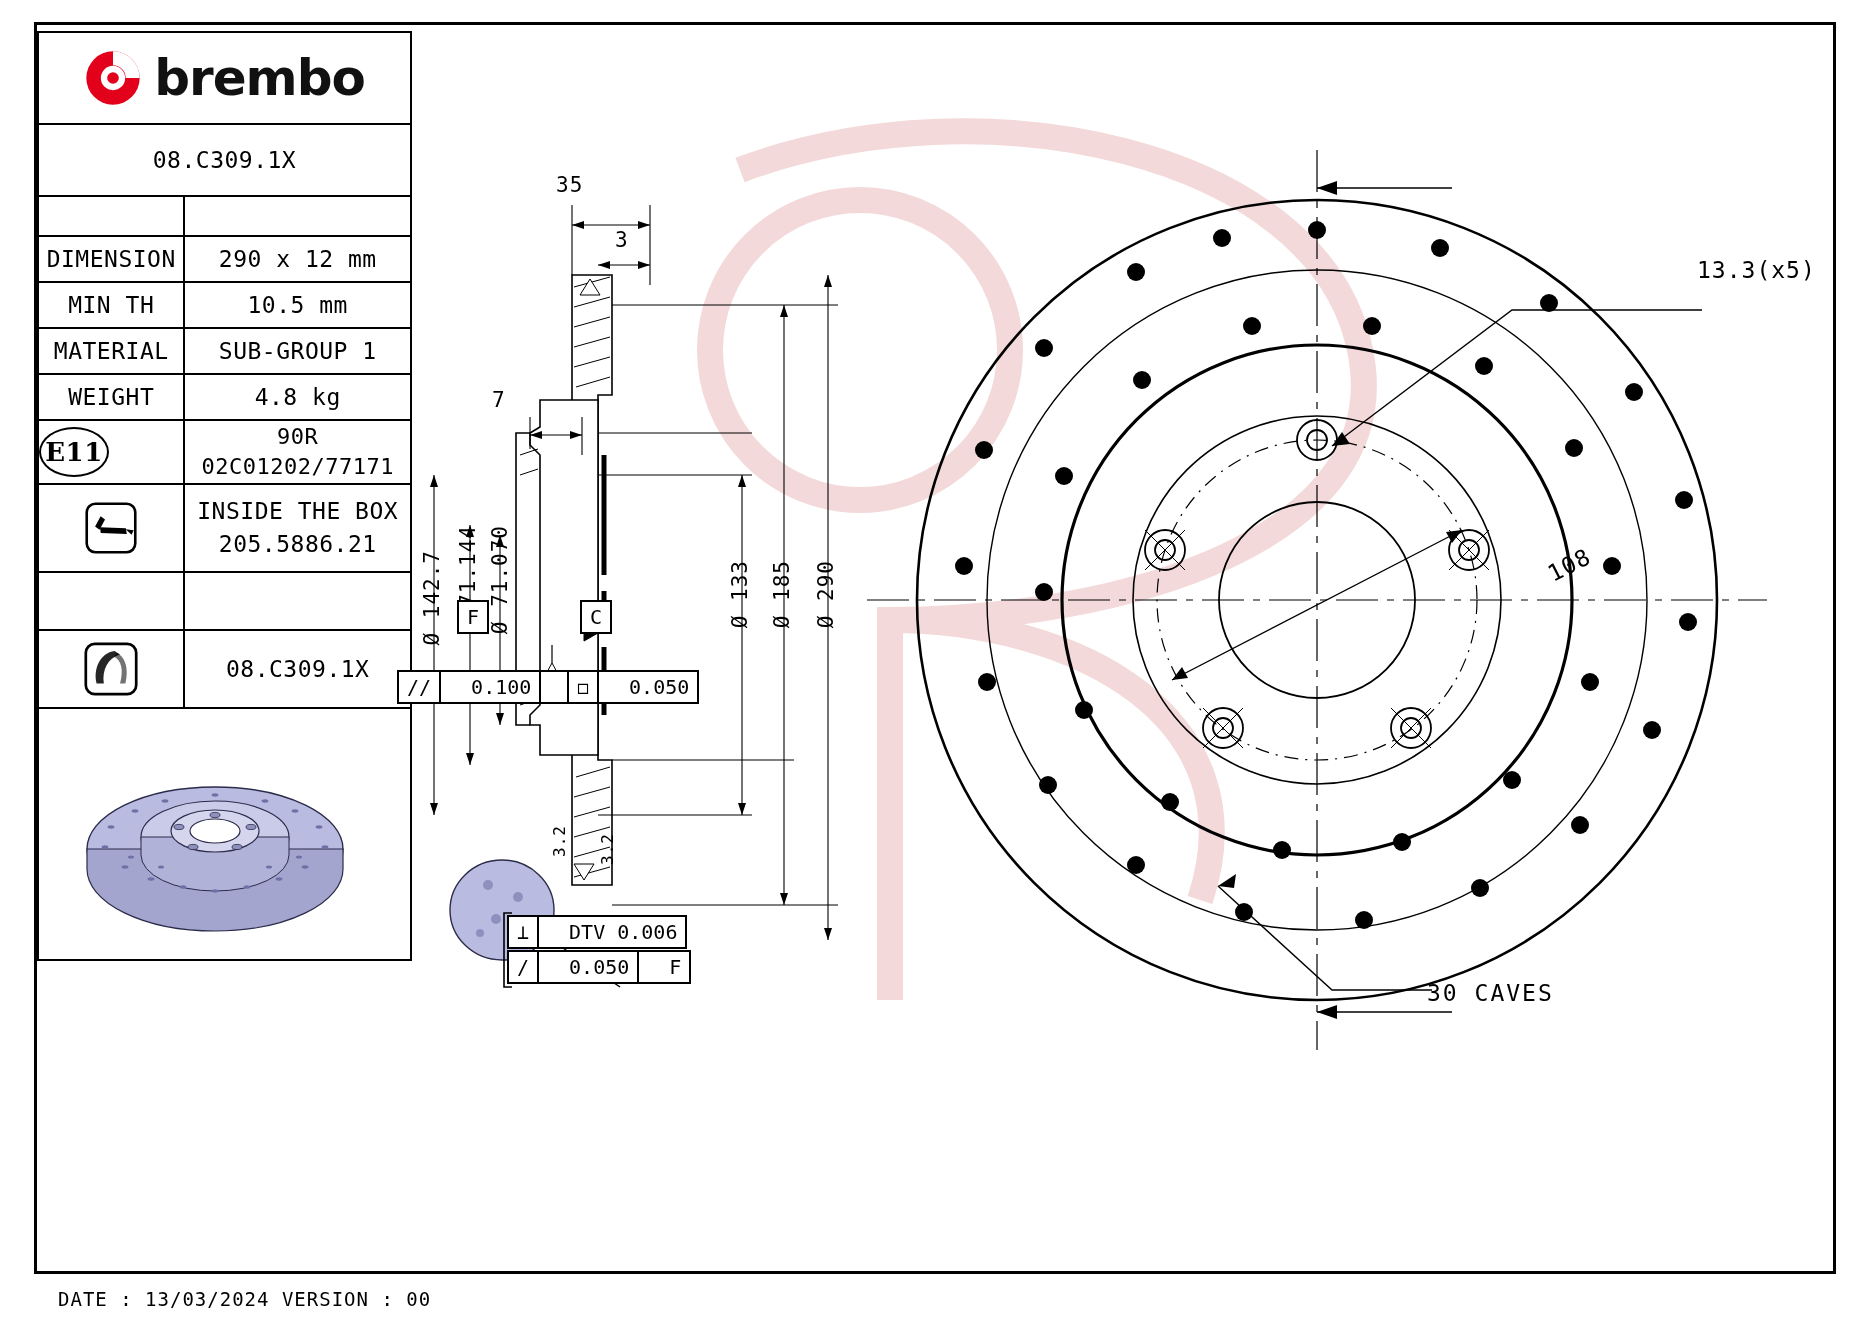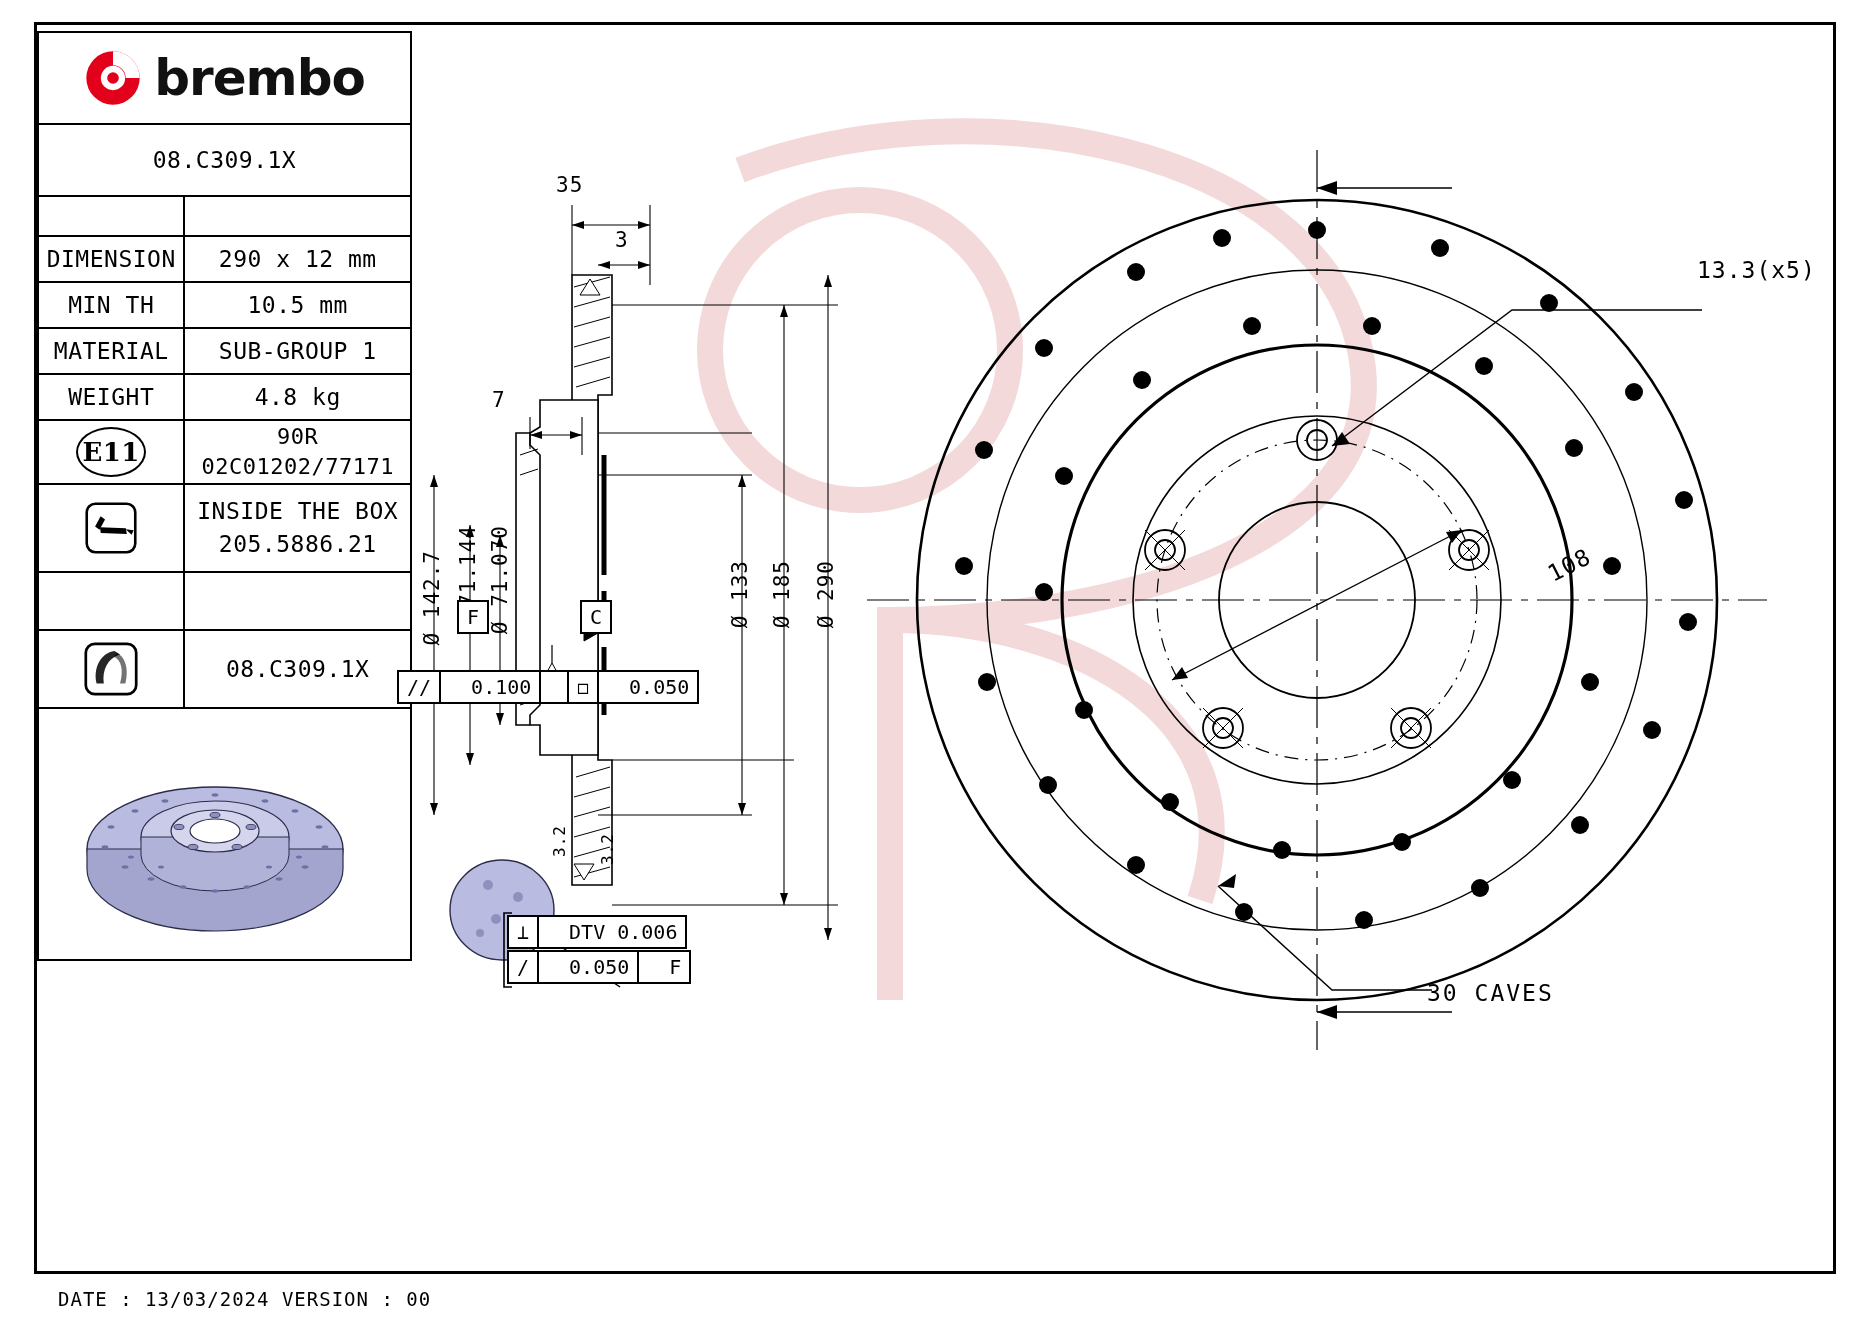--- a/index.html
+++ b/index.html
@@ -85,21 +85,21 @@
     <tr>
       <td class="row-h lbl">MATERIAL</td>
       <td class="row-h val">SUB-GROUP 1</td>
     </tr>
     <tr>
       <td class="row-h lbl">WEIGHT</td>
       <td class="row-h val">4.8 kg</td>
     </tr>
     <tr>
       <td style="height:62px">
-        <div style="display:flex;align-items:center;justify-content:center;">
+        <div style="display:flex;align-items:center;">
           <div style="width:66px;height:46px;border:2.5px solid #000;border-radius:50%;display:flex;align-items:center;justify-content:center;">
             <span class="e11">E11</span>
           </div>
         </div>
       </td>
       <td style="height:62px">
         <div class="small2">
           <div>90R</div>
           <div>02C01202/77171</div>
         </div>

